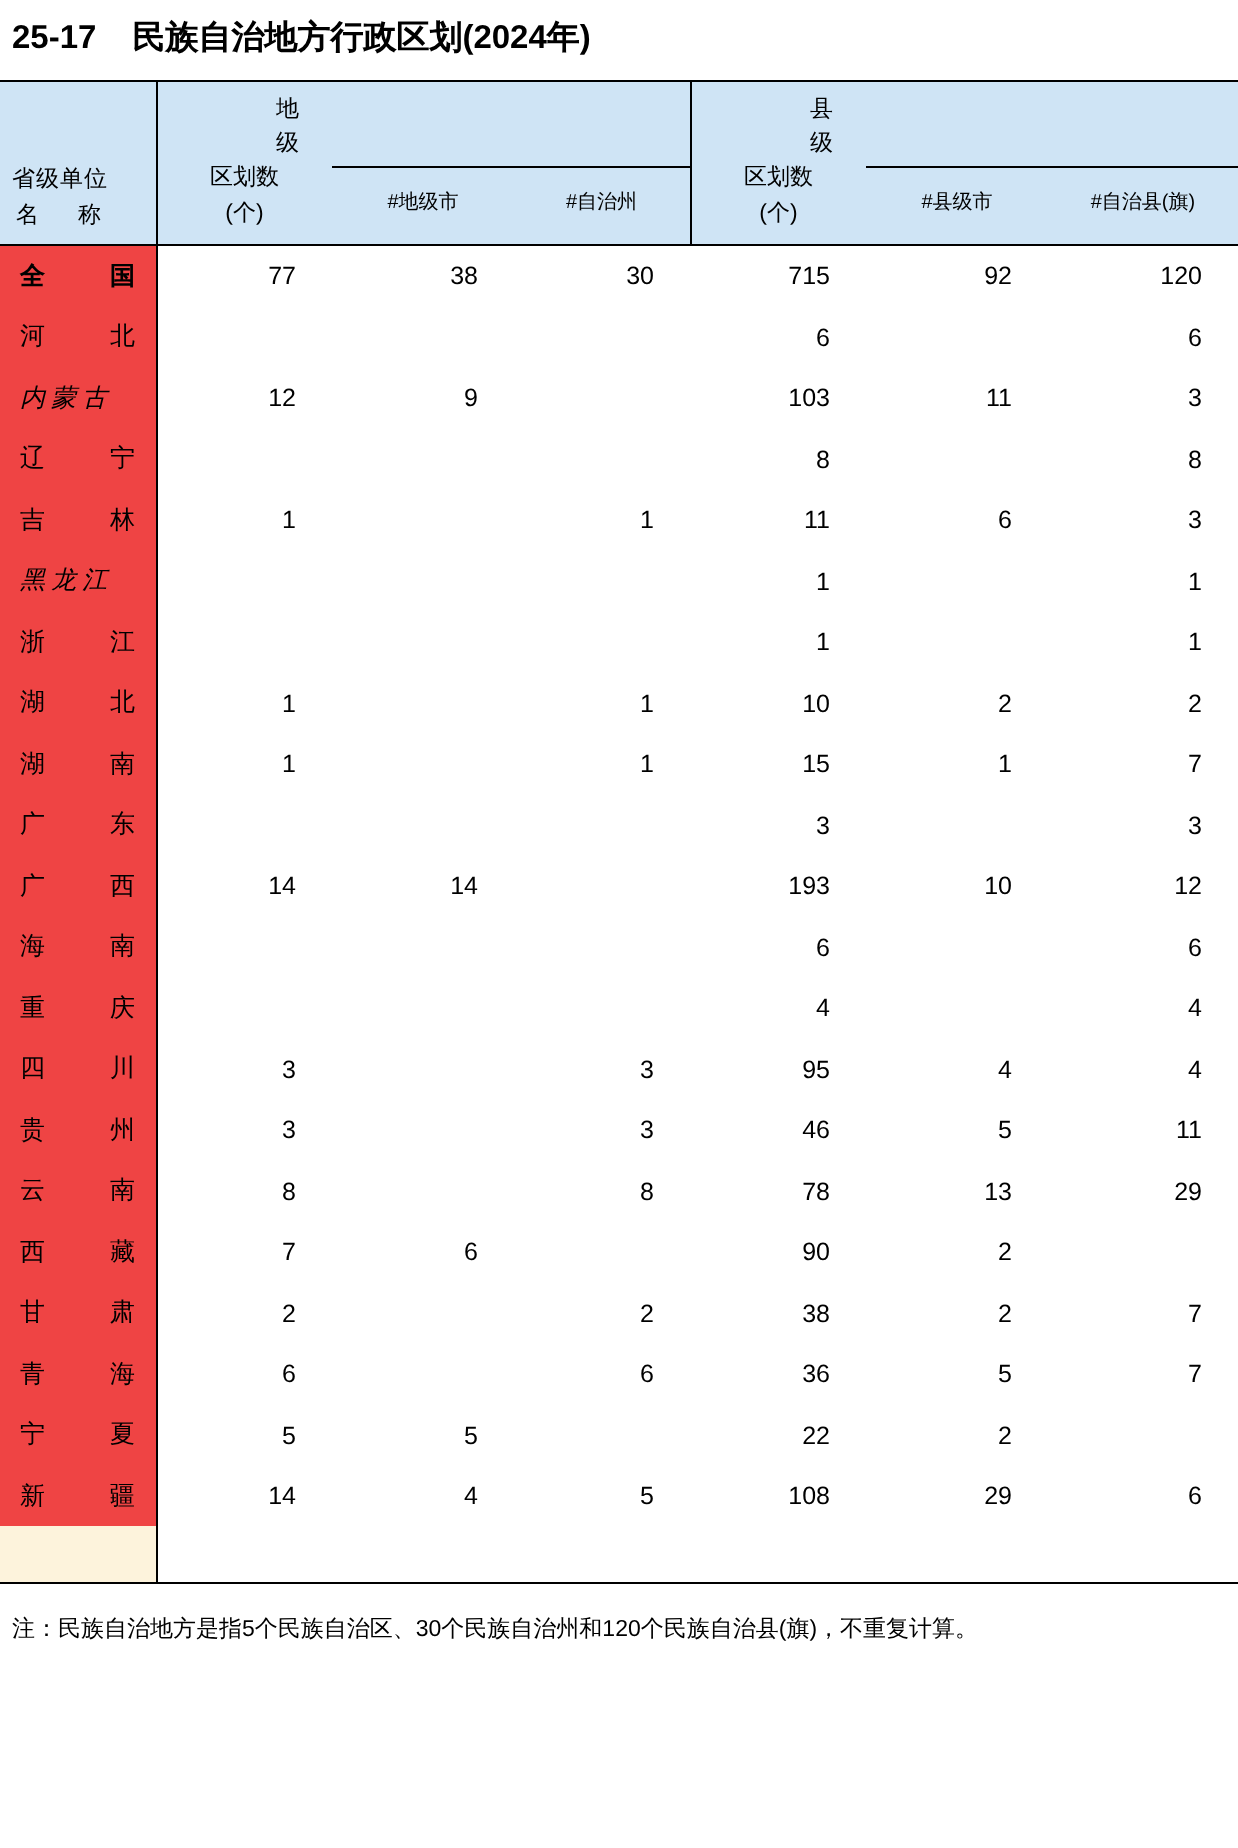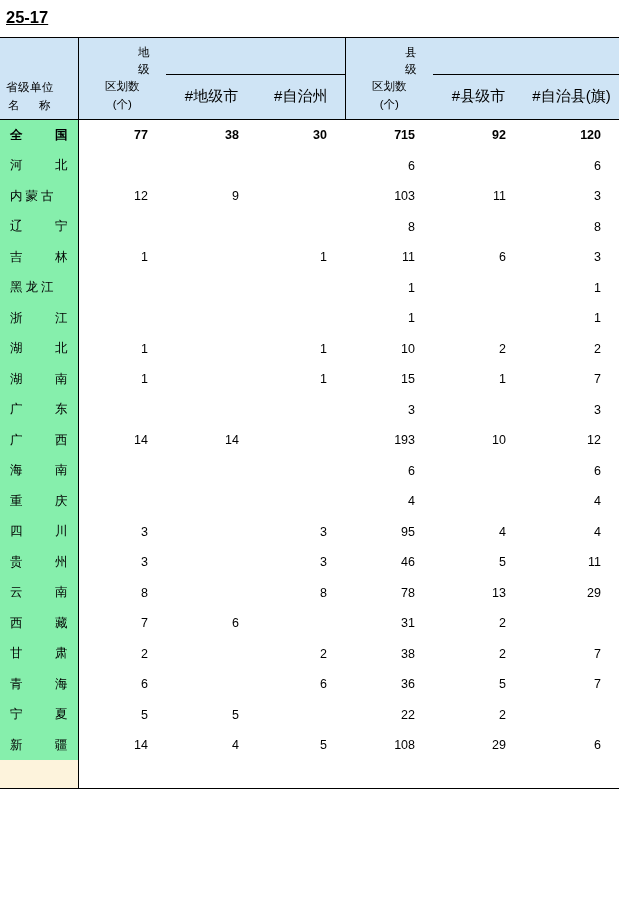--- a/index.html
+++ b/index.html
@@ -21,21 +21,20 @@
     position: relative;
     box-sizing: border-box;
   }
   .title-row {
     display: flex;
     align-items: center;
     padding: 8px 0 10px 6px;
     font-size: 16.5px;
     font-weight: bold;
     letter-spacing: 0px;
-    text-decoration: underline;
   }
   .title-num {
     margin-right: 18px;
     white-space: nowrap;
   }
   .title-text {
     white-space: nowrap;
   }
   table.main {
     border-collapse: collapse;
@@ -66,21 +65,21 @@
 
   .hdr-group {
     border-bottom: 1.1px solid #000 !important;
     padding-bottom: 2px;
   }
   .hdr-group-inner {
     letter-spacing: 4px;
     font-size: 11.5px;
   }
   .hdr-sub {
-    font-size: 15px;
+    font-size: 10px;
     text-align: center;
     padding-top: 2px;
   }
   .hdr-stack {
     font-size: 11.5px;
     line-height: 1.5;
   }
   .hdr-stack .l1 { letter-spacing: 4px; padding-left: 47px; }
   .hdr-stack .l2 { letter-spacing: 0px; }
   .hdr-stack .l3 { letter-spacing: 0px; }
@@ -94,38 +93,38 @@
   .name-hdr .nl1 { letter-spacing: 0.5px; margin-top: 36px; }
   .name-hdr .nl2 { letter-spacing: 4px; padding-left: 2px; display: inline-block; }
 
   tbody td {
     font-size: 12.5px;
     padding: 0;
     height: 30.5px;
     vertical-align: middle;
   }
   tbody td.region {
-    background: #86efac;
+    background: #ef4444;
     text-align: left;
     padding-left: 10px;
     color: #000;
     font-size: 12.5px;
     border-right: 1.2px solid #000;
   }
   tbody td.region span.nm {
     display: inline-block;
   }
   tbody td.region.w2 span.nm { letter-spacing: 10px; }
-  tbody td.region.w3 span.nm { letter-spacing: 3px; }
+  tbody td.region.w3 span.nm { letter-spacing: 3px; font-style: italic; }
   tbody td.num {
     text-align: right;
     padding-right: 18px;
   }
   tbody tr.total td.region span.nm { font-weight: bold; }
-  tbody tr.total td.num { font-weight: bold; }
+  tbody tr.total td.num { font-weight: normal; }
   tbody tr.total td { border-bottom: none; }
 
   tbody tr:last-child td {
     border-bottom: 1.6px solid #000;
   }
   .tail-pad td {
     height: 28px;
     border-bottom: 1.6px solid #000 !important;
   }
   .tail-pad td.region {
@@ -139,20 +138,21 @@
     letter-spacing: 0px;
   }
 </style>
 </head>
 <body>
 
 <div class="page">
 
   <div class="title-row">
     <span class="title-num">25-17</span>
+    <span class="title-text">民族自治地方行政区划(2024年)</span>
   </div>
 
   <table class="main">
     <colgroup>
       <col class="c0">
         <col class="c1">
         <col class="c2">
         <col class="c3">
         <col class="c4">
         <col class="c5">
@@ -337,21 +337,21 @@
           <td class="num">8</td>
           <td class="num">78</td>
           <td class="num">13</td>
           <td class="num">29</td>
         </tr>
         <tr>
           <td class="region w2"><span class="nm">西　藏</span></td>
           <td class="num">7</td>
           <td class="num">6</td>
           <td class="num"></td>
-          <td class="num">31</td>
+          <td class="num">90</td>
           <td class="num">2</td>
           <td class="num"></td>
         </tr>
         <tr>
           <td class="region w2"><span class="nm">甘　肃</span></td>
           <td class="num">2</td>
           <td class="num"></td>
           <td class="num">2</td>
           <td class="num">38</td>
           <td class="num">2</td>
@@ -389,14 +389,15 @@
           <td>&nbsp;</td>
           <td>&nbsp;</td>
           <td>&nbsp;</td>
           <td>&nbsp;</td>
           <td>&nbsp;</td>
           <td>&nbsp;</td>
         </tr>
       </tbody>
   </table>
 
+  <div class="note">注：民族自治地方是指5个民族自治区、30个民族自治州和120个民族自治县(旗)，不重复计算。</div>
 
 </div>
 
 </body></html>

